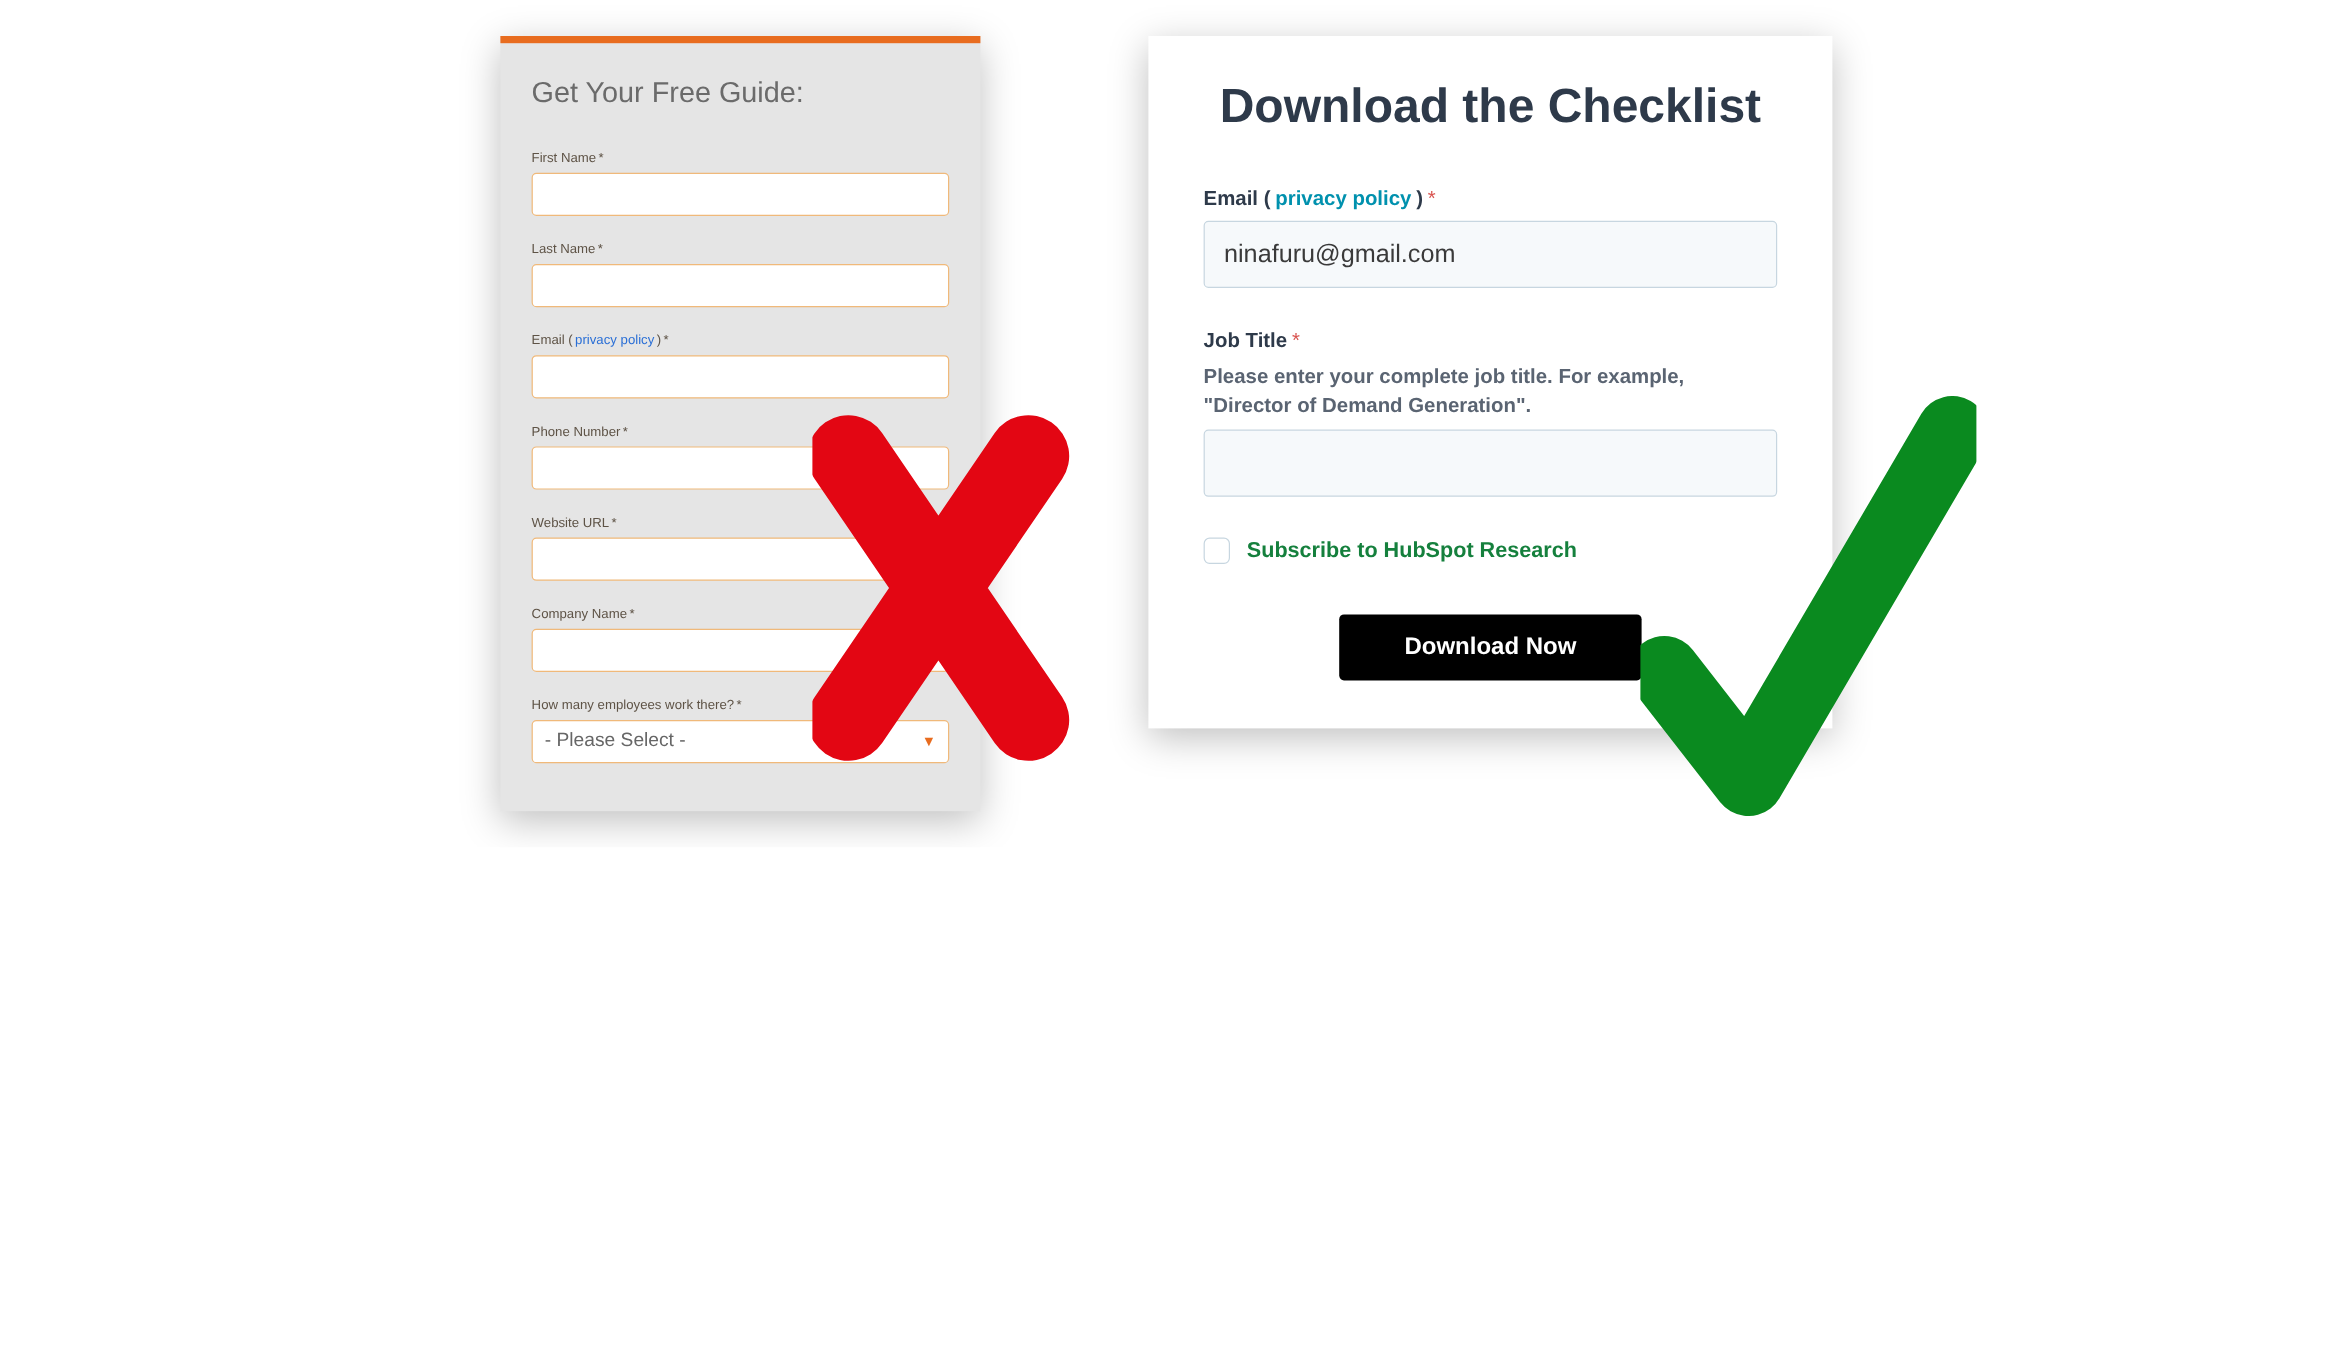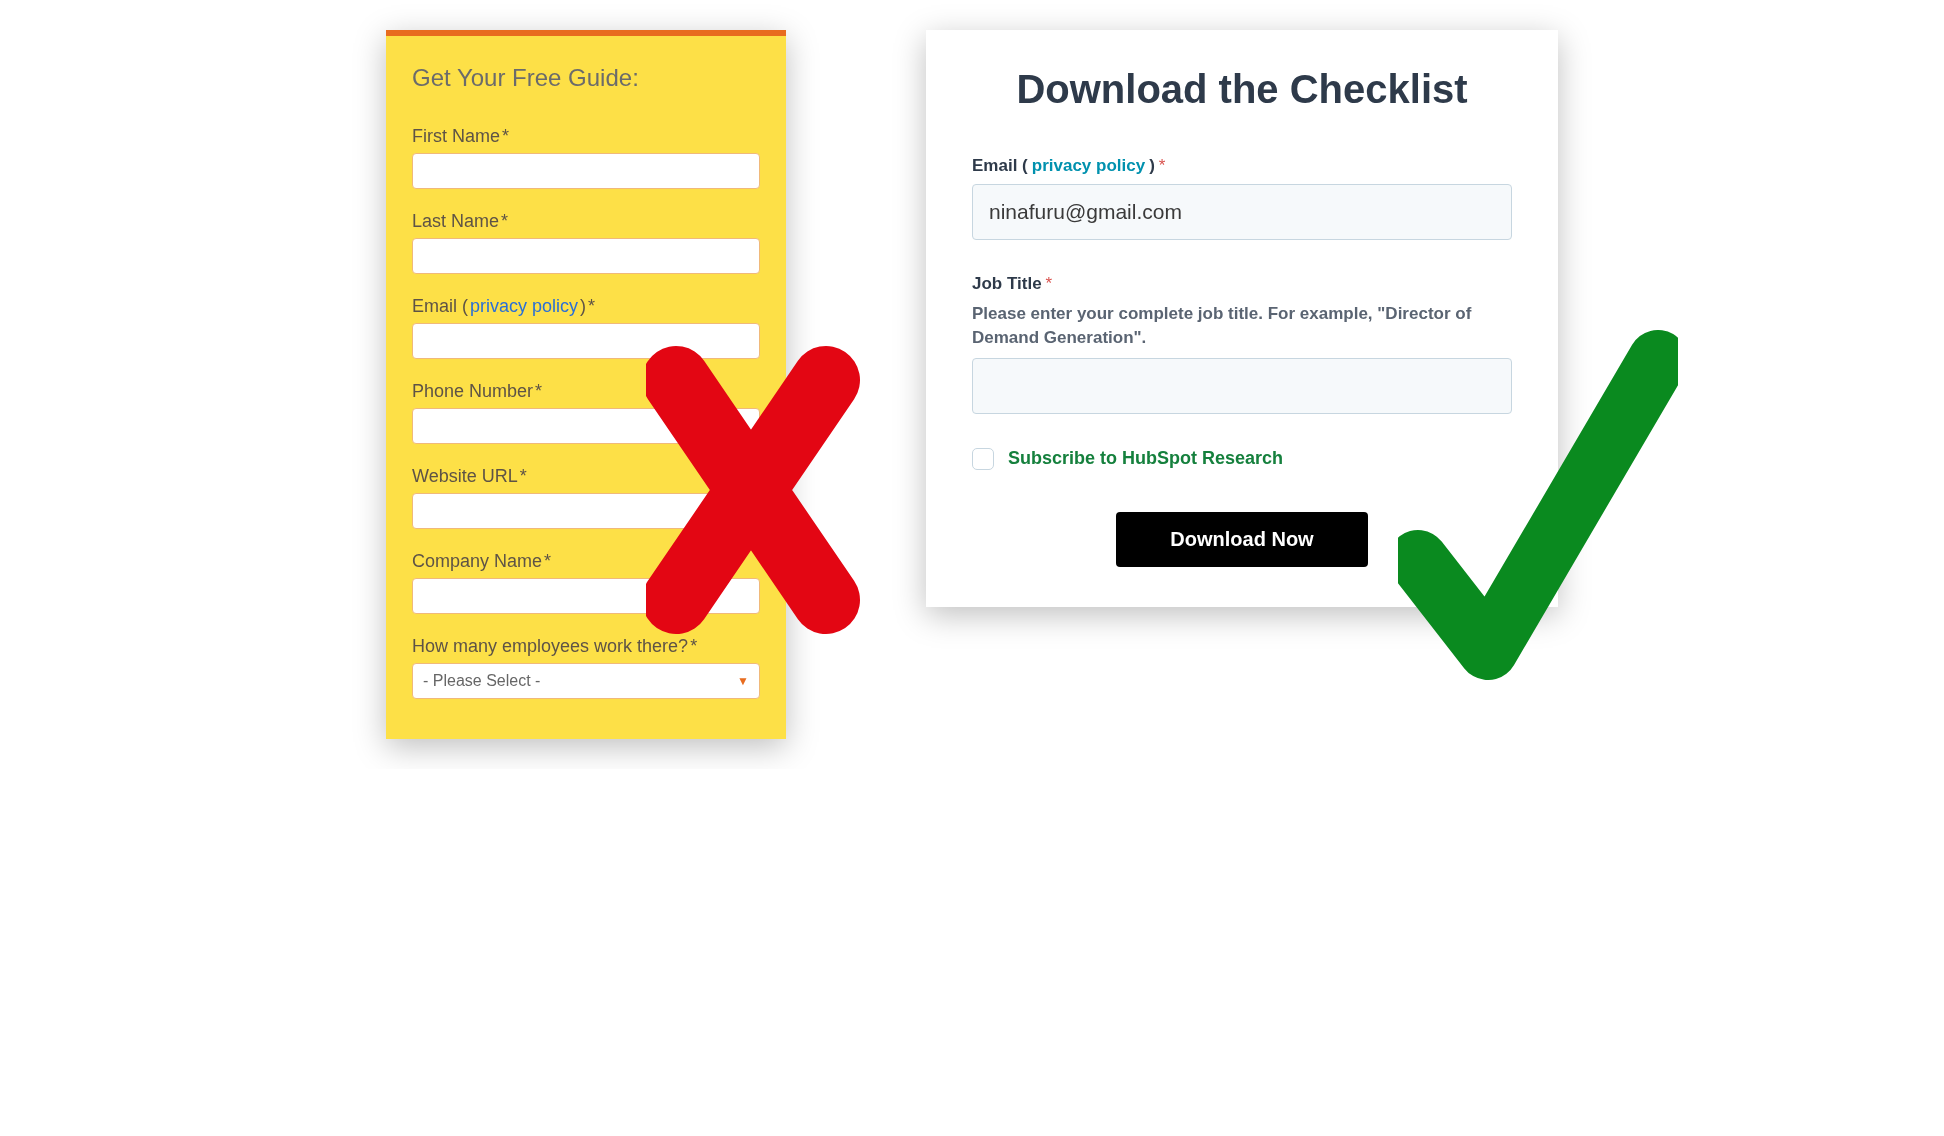--- a/index.html
+++ b/index.html
@@ -2,32 +2,32 @@
 <html><head>
   <meta charset="utf-8">
   <style>
     * { box-sizing: border-box; margin: 0; padding: 0; }
     body { background: #fff; font-family: -apple-system, BlinkMacSystemFont, "Segoe UI", Helvetica, Arial, sans-serif; padding: 30px; }
     .container { display: flex; gap: 140px; align-items: flex-start; justify-content: center; }
     .panel-wrap { position: relative; }
     .panel { box-shadow: 0 8px 30px rgba(0,0,0,0.25); }
 
     
-    .left-panel { width: 400px; background: #fde047; border-top: 6px solid #e86c1f; padding: 0 26px 18px 26px; }
+    .left-panel { width: 400px; background: #e5e5e5; border-top: 6px solid #e86c1f; padding: 0 26px 18px 26px; }
     .left-title { font-size: 24px; color: #6b6b6b; font-weight: 400; padding: 28px 0 34px 0; }
     .left-field { margin-bottom: 22px; }
-    .left-label { color: #5e5346; font-size: 18px; margin-bottom: 6px; display: flex; gap: 2px; flex-wrap: wrap; }
+    .left-label { color: #5e5346; font-size: 11px; margin-bottom: 6px; display: flex; gap: 2px; flex-wrap: wrap; }
     .left-label .req { color: #5e5346; }
     .left-privacy-link { color: #2a6fd6; }
     .left-input { width: 100%; height: 36px; background: #fff; border: 1px solid #f0b97a; border-radius: 4px; }
     .left-select { display: flex; align-items: center; justify-content: space-between; padding: 0 10px; color: #666; text-align: center; }
     .left-select-arrow { color: #e86c1f; font-size: 12px; }
 
     
-    .right-panel { width: 632px; background: #fff; padding: 36px 46px 40px 46px; }
+    .right-panel { width: 570px; background: #fff; padding: 36px 46px 40px 46px; }
     .right-title { font-size: 40px; font-weight: 800; color: #2e3a4a; text-align: center; line-height: 1.15; margin-bottom: 44px; }
     .right-field { margin-bottom: 34px; }
     .right-label { color: #2e3a4a; font-size: 17px; font-weight: 700; margin-bottom: 8px; display: flex; gap: 4px; flex-wrap: wrap; align-items: baseline; }
     .right-privacy-link { color: #0091ae; font-weight: 700; }
     .right-req { color: #d9534f; font-weight: 400; }
     .right-help { color: #5a6472; font-size: 17px; font-weight: 700; line-height: 1.4; margin-bottom: 8px; }
     .right-input { width: 100%; height: 56px; background: #f6f9fb; border: 1px solid #c7d6e0; border-radius: 4px; padding: 0 16px; font-size: 21px; color: #3a3a3a; }
     .right-check-row { display: flex; align-items: center; gap: 14px; margin-bottom: 42px; margin-top: 6px; }
     .right-checkbox { width: 22px; height: 22px; border: 1px solid #c7d6e0; border-radius: 5px; background: #fff; }
     .right-check-label { color: #15803d; font-size: 18px; font-weight: 700; }

